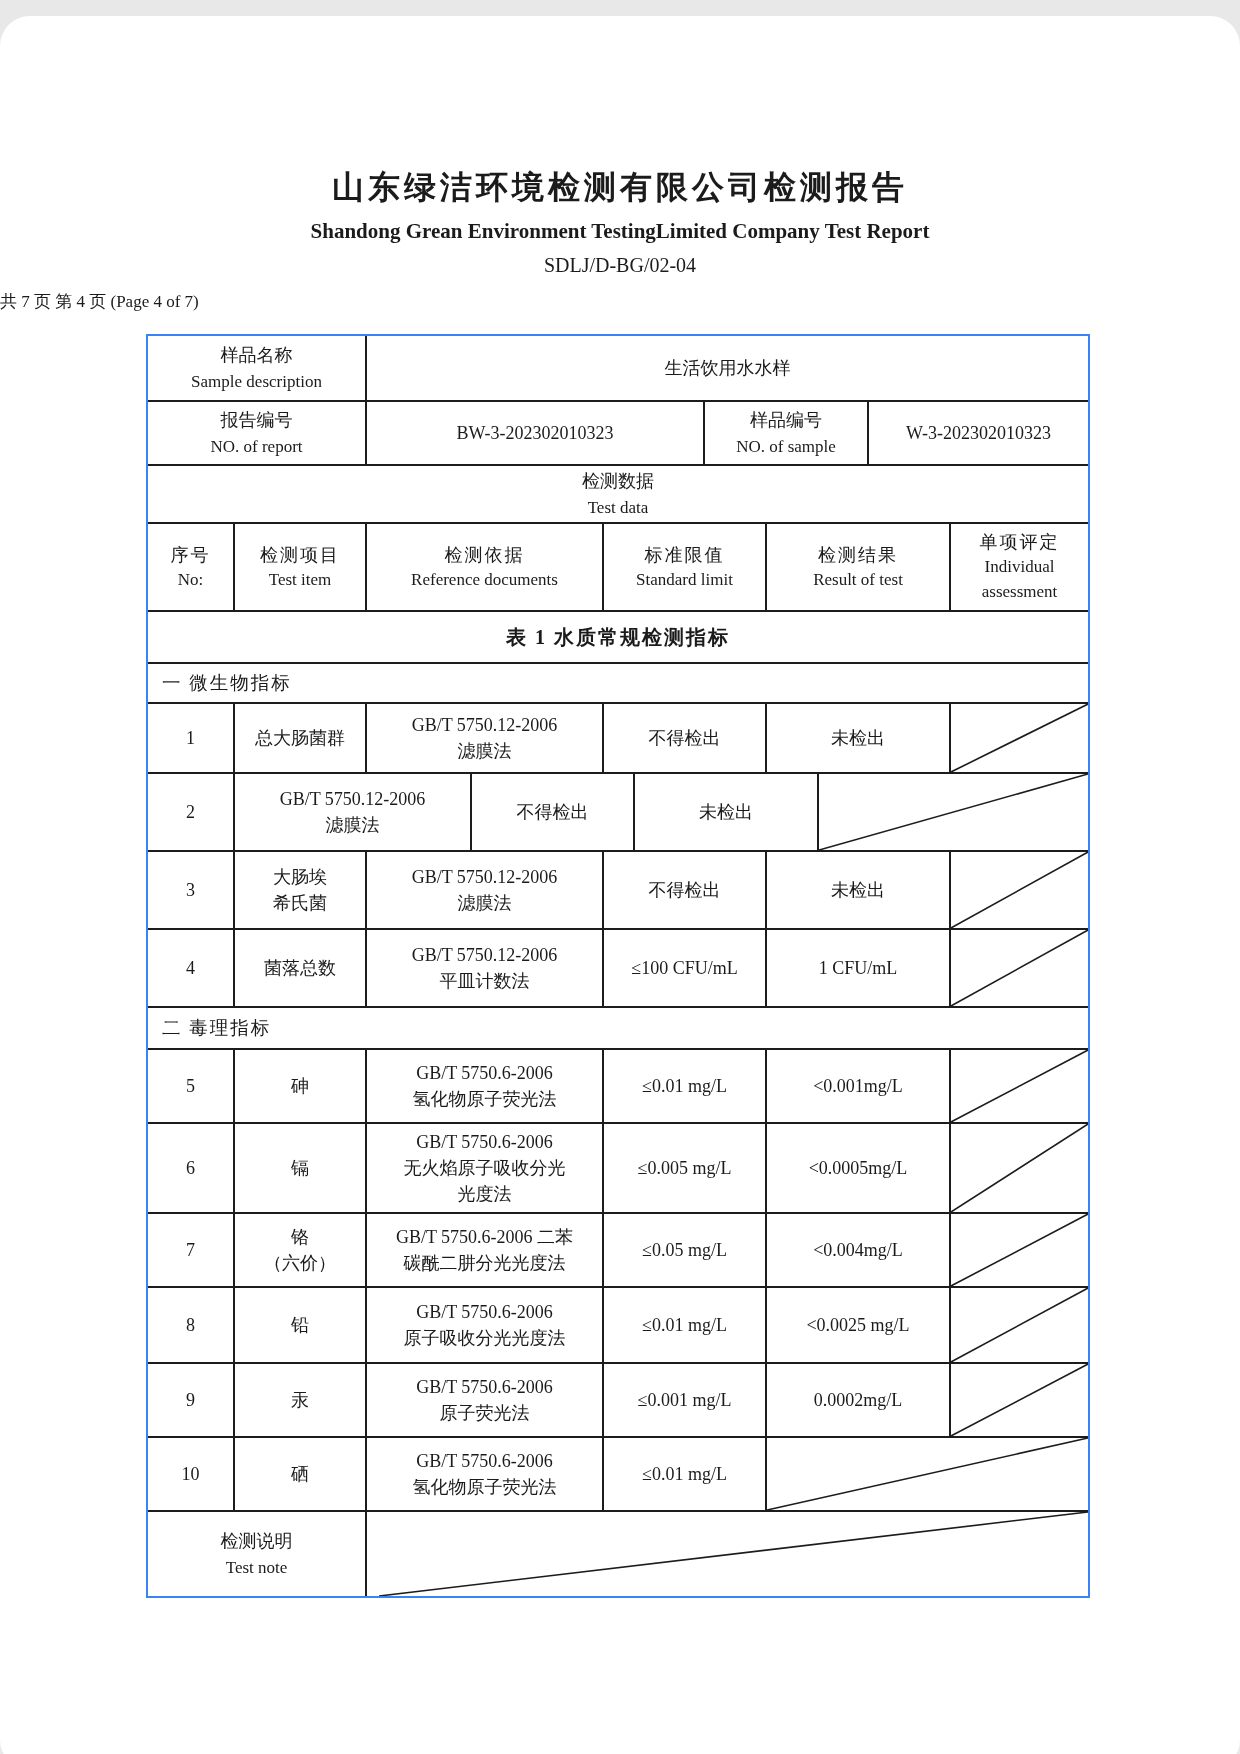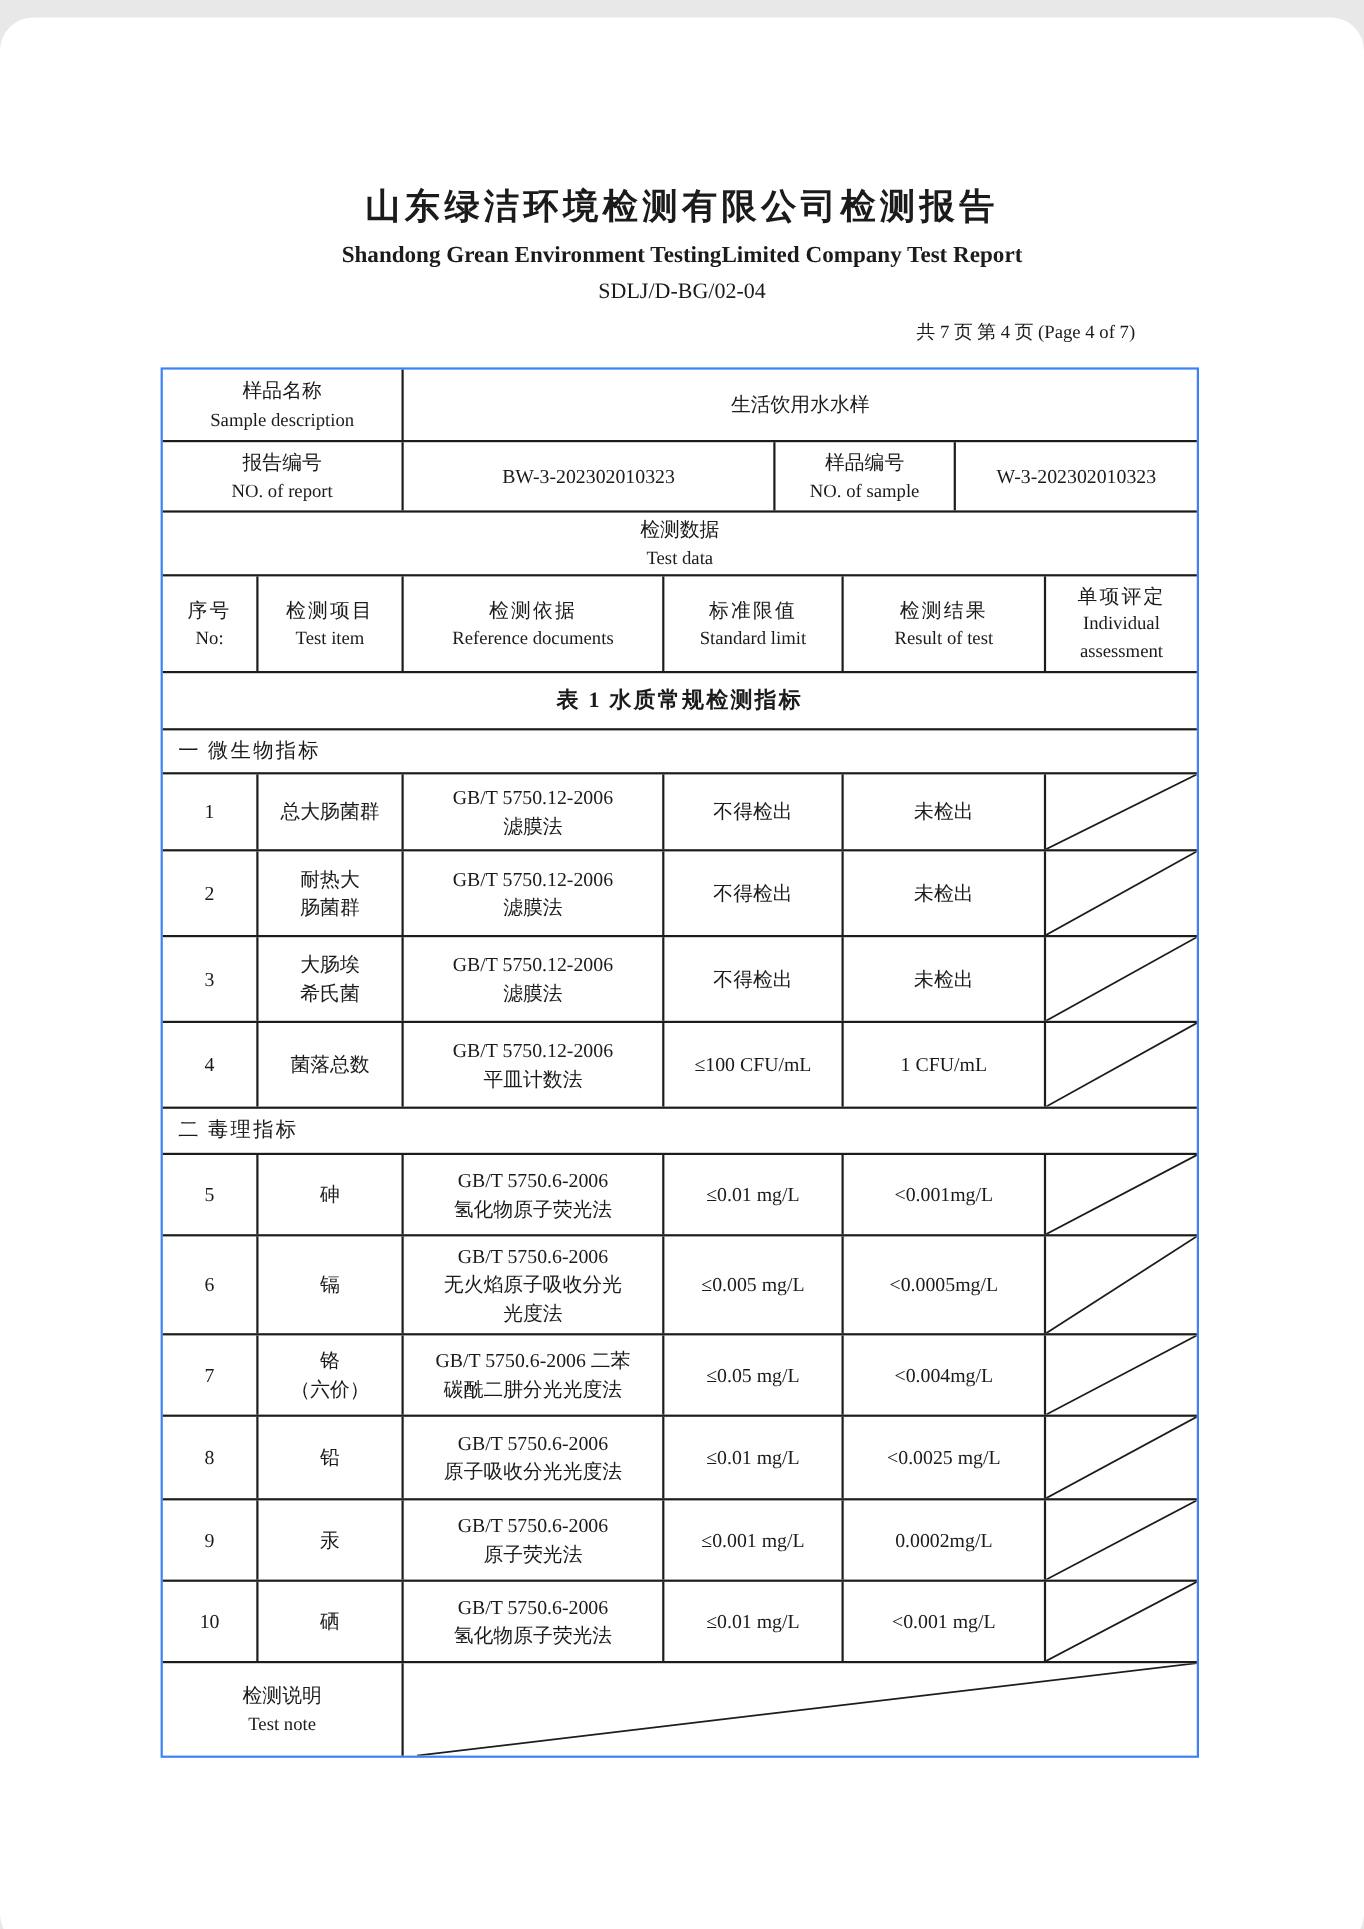--- a/index.html
+++ b/index.html
@@ -20,21 +20,21 @@
   .title-en{
     position:absolute;top:203px;left:0;width:100%;
     text-align:center;font-size:21px;font-weight:bold;
   }
   .doc-code{
     position:absolute;top:238px;left:0;width:100%;
     text-align:center;font-size:20px;
   }
   .page-info{
     position:absolute;top:274px;left:0;width:1032px;
-    text-align:right;font-size:17px;
+    font-size:17px;
   }
   .tbl{
     position:absolute;left:146px;top:318px;width:944px;
     border:2px solid #3b82f6;
     box-sizing:border-box;
     background:#fff;
   }
   .tr{display:flex;border-bottom:2px solid #1c1c1c;box-sizing:border-box;}
   .tr:last-child{border-bottom:none;gap:12px;}
   .td{
@@ -152,24 +152,20 @@
       <div class="td w-c5">未检出</div>
       <div class="td grow diag">
         <svg preserveAspectRatio="none" viewBox="0 0 100 100">
             <line x1="0" y1="100" x2="100" y2="0" stroke="#1c1c1c" stroke-width="1.6" vector-effect="non-scaling-stroke"></line>
           </svg>
       </div>
     </div>
 
     <div class="tr" style="height:78px">
       <div class="td w-c1">2</div>
-      <div class="td w-c2">
-        <div>耐热大</div>
-        <div>肠菌群</div>
-      </div>
       <div class="td w-c3">
         <div>GB/T 5750.12-2006</div>
         <div>滤膜法</div>
       </div>
       <div class="td w-c4">不得检出</div>
       <div class="td w-c5">未检出</div>
       <div class="td grow diag">
         <svg preserveAspectRatio="none" viewBox="0 0 100 100">
             <line x1="0" y1="100" x2="100" y2="0" stroke="#1c1c1c" stroke-width="1.6" vector-effect="non-scaling-stroke"></line>
           </svg>
@@ -312,21 +308,20 @@
     <div class="tr" style="height:74px">
       <div class="td w-c1">10</div>
       <div class="td w-c2">
         <div>硒</div>
       </div>
       <div class="td w-c3">
         <div>GB/T 5750.6-2006</div>
         <div>氢化物原子荧光法</div>
       </div>
       <div class="td w-c4">≤0.01 mg/L</div>
-      <div class="td w-c5">&lt;0.001 mg/L</div>
       <div class="td grow diag">
         <svg preserveAspectRatio="none" viewBox="0 0 100 100">
             <line x1="0" y1="100" x2="100" y2="0" stroke="#1c1c1c" stroke-width="1.6" vector-effect="non-scaling-stroke"></line>
           </svg>
       </div>
     </div>
 
     <div class="tr" style="height:84px">
       <div class="td w-c12 small-gap">
         <div>检测说明</div>

